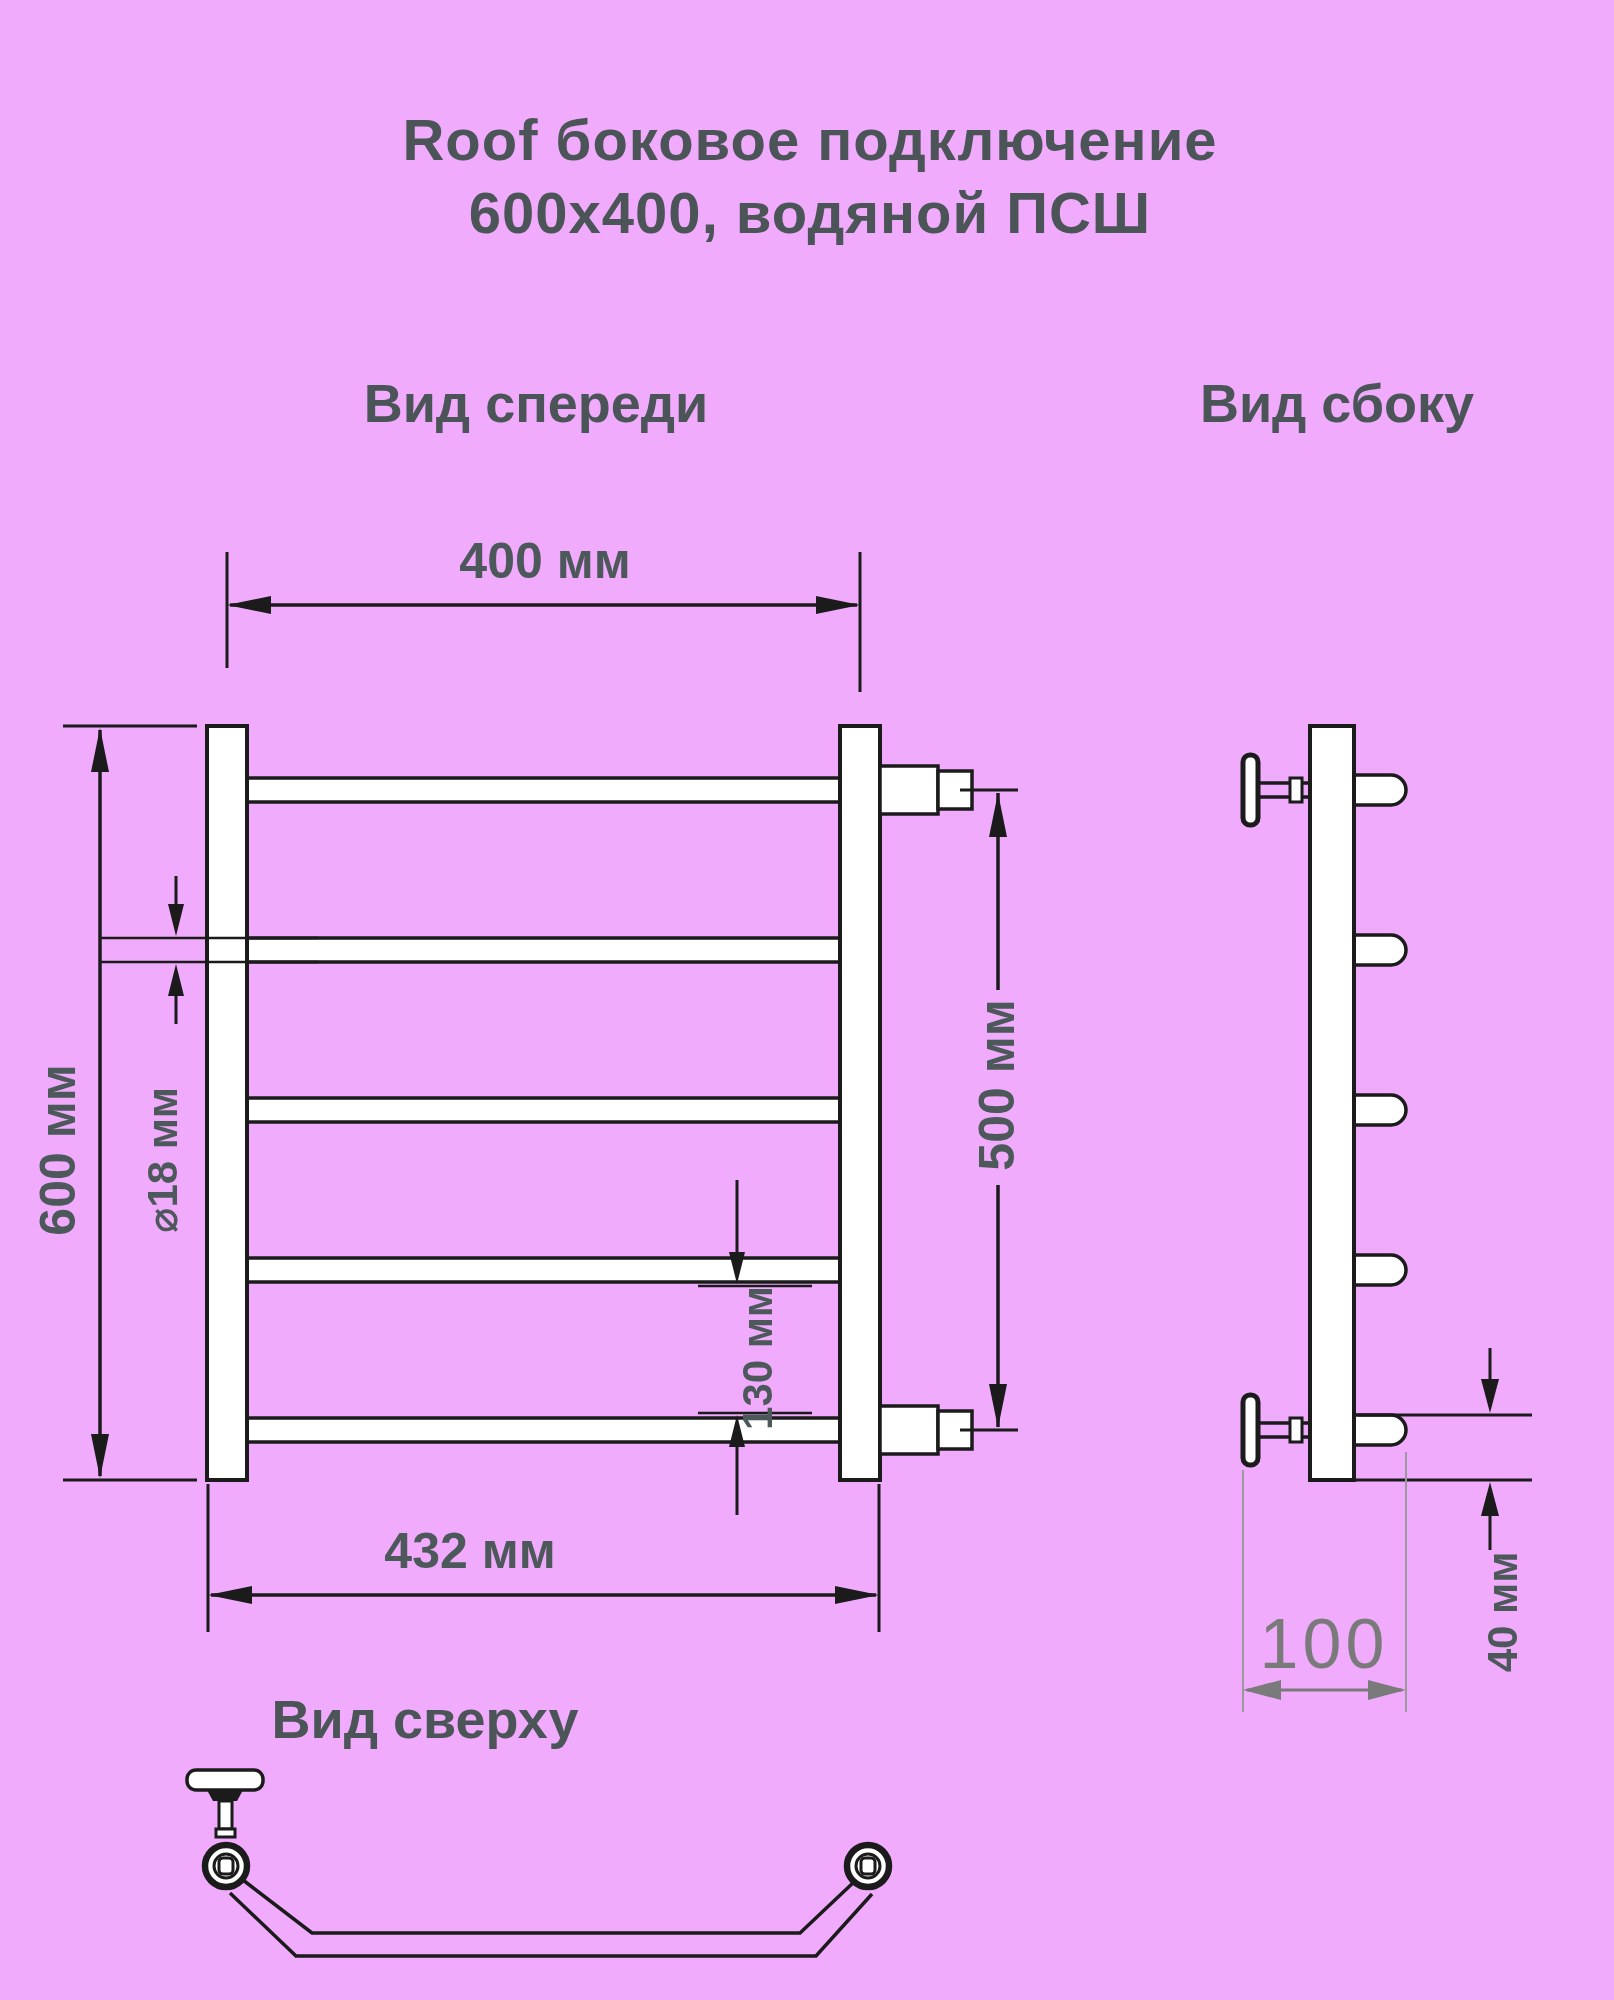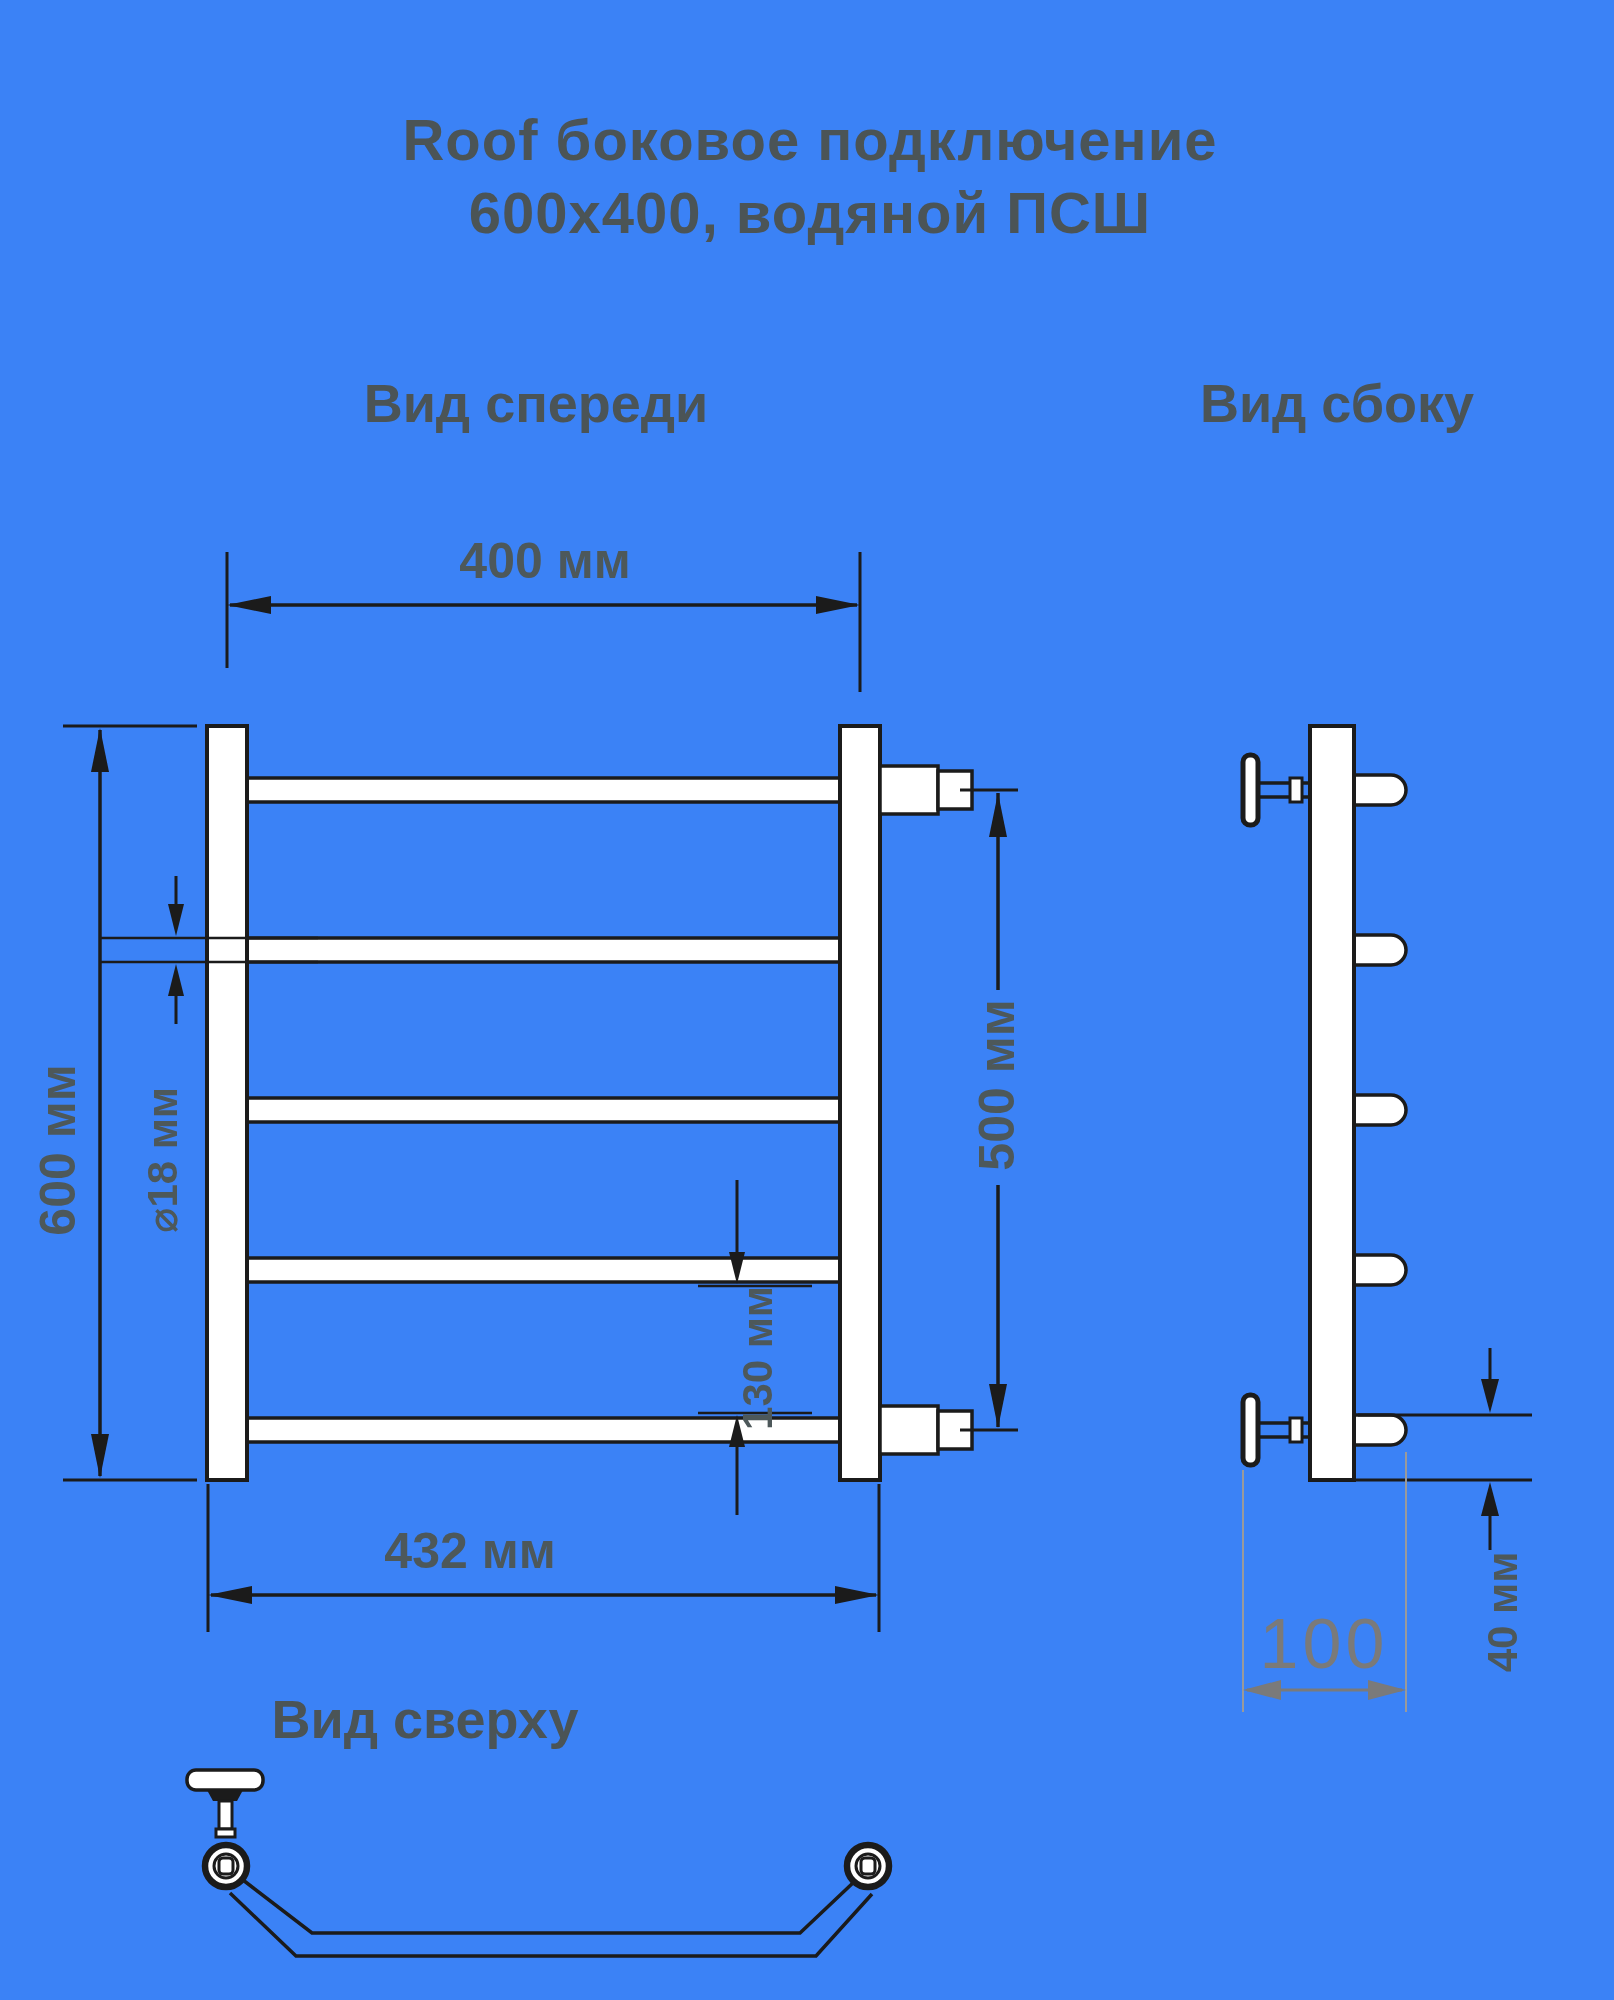--- a/index.html
+++ b/index.html
@@ -1,16 +1,16 @@
 <!DOCTYPE html>
 <html><head>
 <meta charset="utf-8">
 <style>
   html,body{margin:0;padding:0;background:#ffffff;}
-  .page{position:relative;width:1614px;height:2000px;background:#3b82f6;overflow:hidden;
+  .page{position:relative;width:1614px;height:2000px;background:#f0abfc;overflow:hidden;
         font-family:"Liberation Sans","DejaVu Sans",sans-serif;}
   svg{display:block;}
   text{font-family:"Liberation Sans","DejaVu Sans",sans-serif;}
   .ttl{font-size:58px;font-weight:bold;fill:#4b5456;letter-spacing:1px;}
   .viewlab{font-size:54px;font-weight:bold;fill:#4b5456;}
   .dimlab{font-size:50px;font-weight:bold;fill:#4d585a;}
   .dimlab-sm{font-size:42px;font-weight:bold;fill:#4d585a;}
   .dimlab-gray{font-size:70px;font-weight:normal;fill:#7a7a7a;letter-spacing:4px;}
 </style>
 </head>

